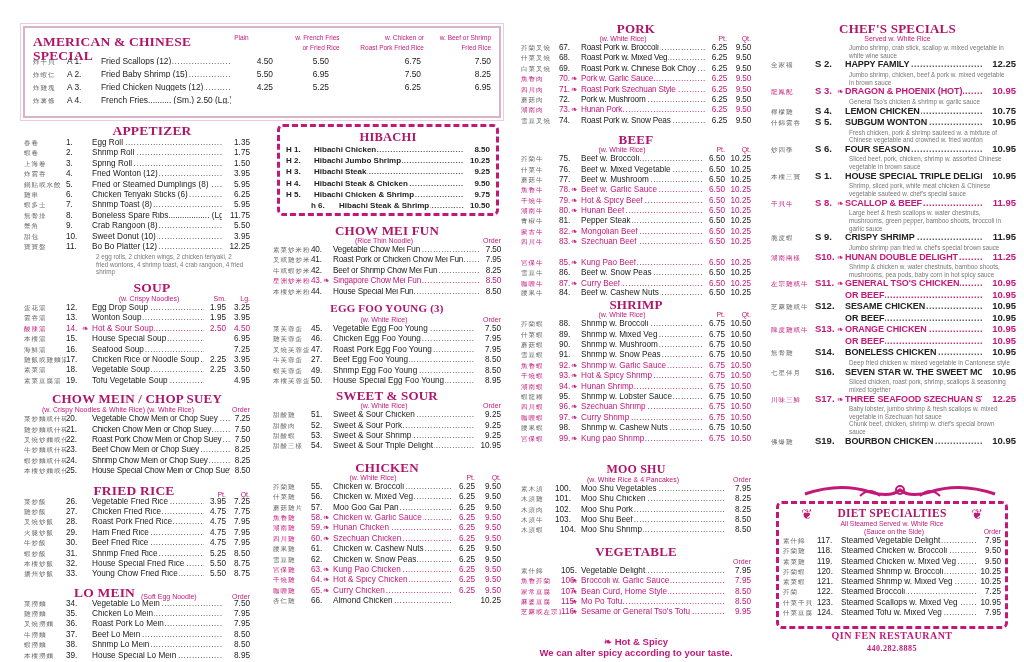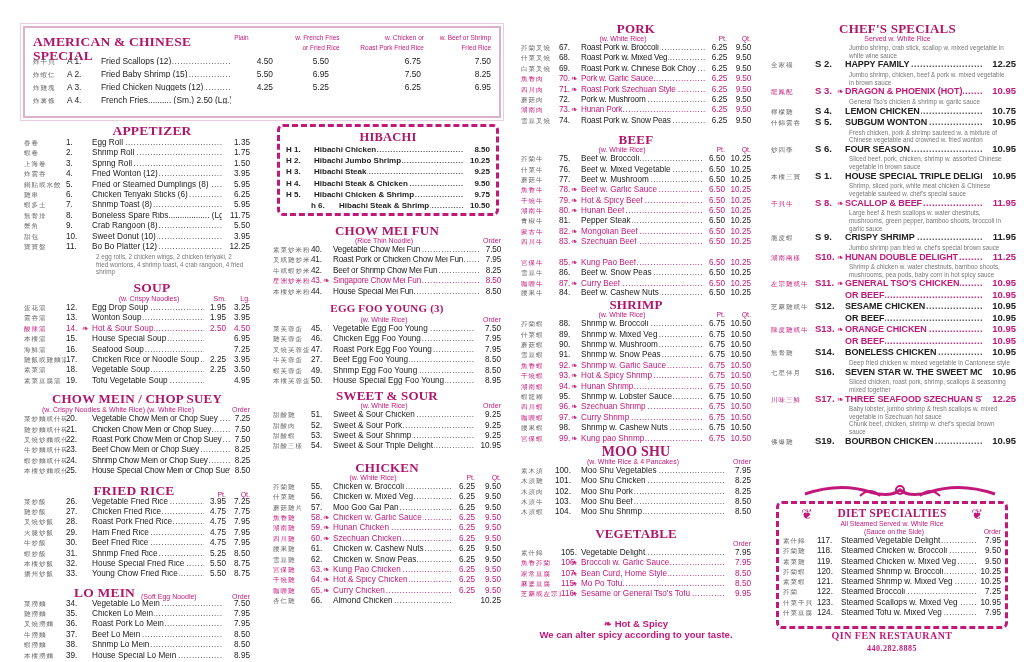--- a/index.html
+++ b/index.html
@@ -901,21 +901,21 @@
       <div class="row hot">
         <span class="cn" style="width: 38px;">宮保蝦</span>
         <span class="num" style="width: 22px;">99.</span>
         <span class="hotmark" style="width: 0px; margin-left: -10px; margin-right: 10px;">❧</span>
         <span class="name"><span>Kung pao Shrimp</span></span>
         <span class="p" style="width: 22px;">6.75</span>
         <span class="p" style="width: 26px;">10.50</span>
       </div>
     </div>
 
-  <div class="sec-title" style="font-size:14px;margin-top:0;height:13px">MOO SHU</div>
+  <div class="sec-title" style="font-size:12px;margin-top:18px;height:13px">MOO SHU</div>
   <div class="colhdr">
       <span class="fill" style="text-align:center;padding-left:20px">(w. White Rice &amp; 4 Pancakes)</span>
       <span style="width:26px;text-align:right">Order</span>
     </div>
   <div id="ms-rows">
       <div class="row">
         <span class="cn" style="width: 34px;">素木須</span>
         <span class="num" style="width: 26px;">100.</span>
         <span class="name"><span>Moo Shu Vegetables</span></span>
         <span class="p" style="width: 26px;">7.95</span>
@@ -933,21 +933,21 @@
         <span class="p" style="width: 26px;">8.25</span>
       </div>
       <div class="row">
         <span class="cn" style="width: 34px;">木須牛</span>
         <span class="num" style="width: 26px;">103.</span>
         <span class="name"><span>Moo Shu Beef</span></span>
         <span class="p" style="width: 26px;">8.50</span>
       </div>
       <div class="row">
         <span class="cn" style="width: 34px;">木須蝦</span>
-        <span class="num" style="width: 26px;">104.</span>
+        <span class="num" style="width: 26px; text-align: center;">104.</span>
         <span class="name"><span>Moo Shu Shrimp</span></span>
         <span class="p" style="width: 26px;">8.50</span>
       </div>
     </div>
 
   <div class="sec-title" style="font-size:13px;margin-top:8px;height:13px">VEGETABLE</div>
   <div class="colhdr">
       <span class="fill"></span>
       <span style="width:26px;text-align:right">Order</span>
     </div>

